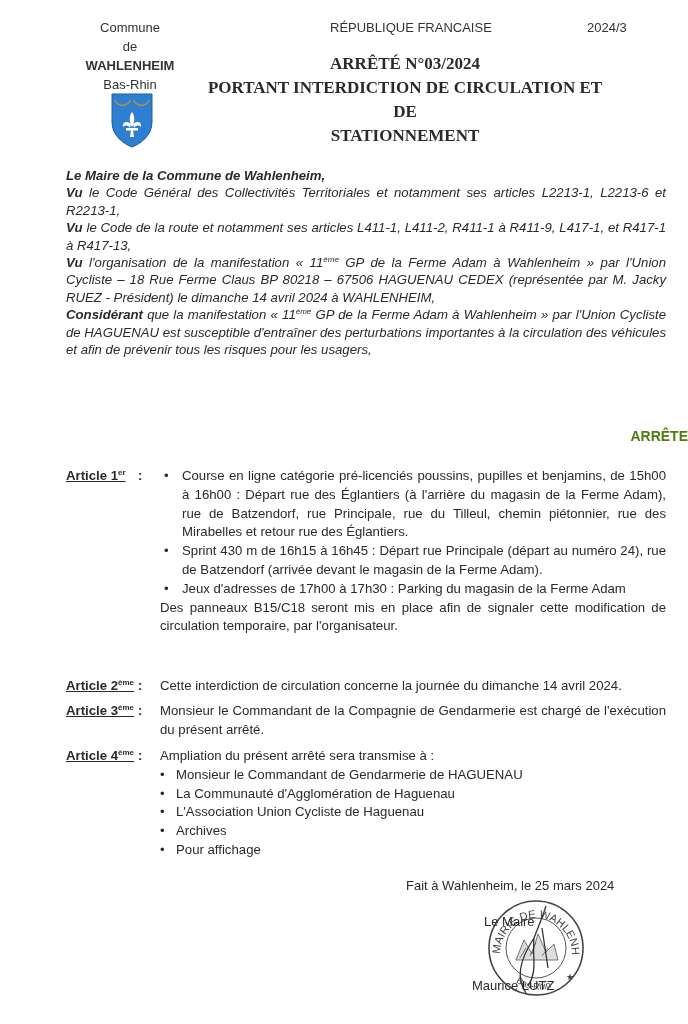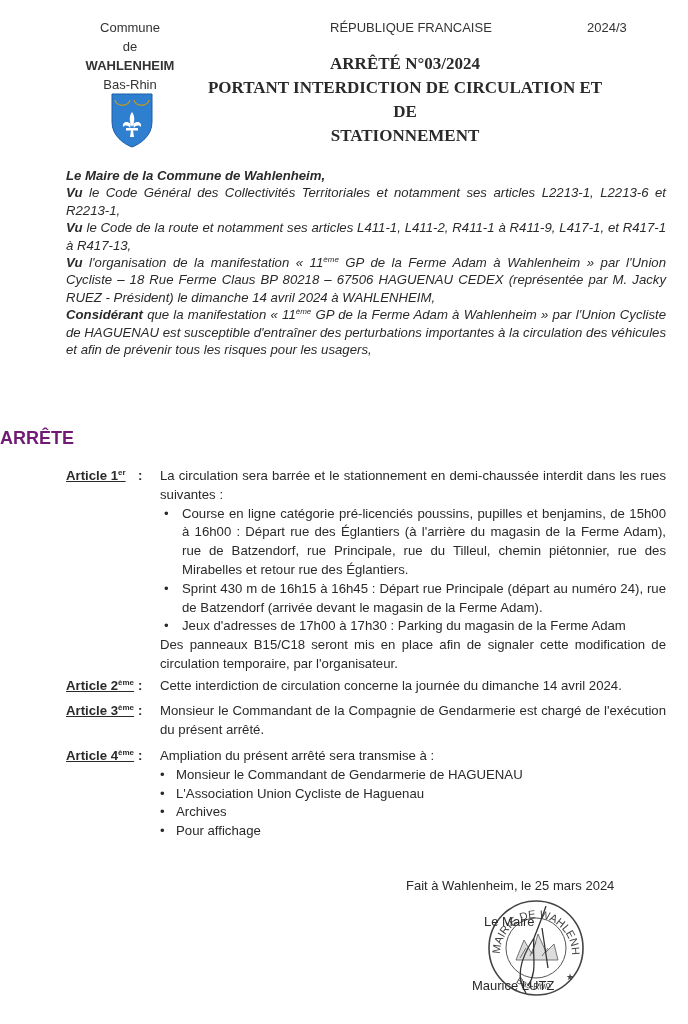--- a/index.html
+++ b/index.html
@@ -8,21 +8,21 @@
   .abs { position:absolute; }
   .commune { left:70px; top:18px; width:120px; text-align:center; font-size:13px; line-height:19px; color:#333; }
   .commune .bold { font-weight:bold; }
   .crest { left:110px; top:92px; width:44px; height:56px; }
   .republique { left:330px; top:20px; font-size:13px; color:#333; }
   .ref { left:587px; top:20px; font-size:13px; color:#333; }
   .title { left:200px; top:52px; width:410px; text-align:center; font-weight:bold; font-size:17px; line-height:24px; color:#2a2a2a;font-family:Liberation Serif, serif; }
   .preamble { left:66px; top:167px; width:600px; font-size:13.2px; line-height:17.4px; font-style:italic; color:#2a2a2a; text-align:justify; }
   .preamble p { margin:0; }
   .preamble b { font-weight:bold; }
-  .arrete { left:0; width:688px; top:428px; text-align:left; font-weight:bold; font-size:18px; color:#701a75; }
+  .arrete { left:0; width:688px; top:428px; text-align:right; font-weight:bold; font-size:14px; color:#4d7c0f; }
   .article { left:66px; width:600px; font-size:13.2px; line-height:18.8px; color:#2a2a2a; }
   .article .label { position:absolute; left:0; top:0; font-weight:bold; text-decoration:underline; }
   .article .label sup { font-size:8px; }
   .article .colon { position:absolute; left:72px; top:0; font-weight:bold; }
   .article .body { margin-left:94px; text-align:justify; }
   .article .body p { margin:0; }
   ul.bullets { margin:0; padding:0; list-style:none; }
   ul.bullets li { position:relative; padding-left:22px; text-align:justify; }
   ul.bullets li::before { content:"•"; position:absolute; left:4px; top:0; }
   ul.plain li { padding-left:16px; }
@@ -72,21 +72,20 @@
   <p><b>Vu</b><span> l'organisation de la manifestation « 11</span><sup>ème</sup><span> GP de la Ferme Adam à Wahlenheim » par l'Union Cycliste – 18 Rue Ferme Claus BP 80218 – 67506 HAGUENAU CEDEX (représentée par M. Jacky RUEZ - Président) le dimanche 14 avril 2024 à WAHLENHEIM,</span></p>
   <p><b>Considérant</b><span> que la manifestation « 11</span><sup>ème</sup><span> GP de la Ferme Adam à Wahlenheim » par l'Union Cycliste de HAGUENAU est susceptible d'entraîner des perturbations importantes à la circulation des véhicules et afin de prévenir tous les risques pour les usagers,</span></p>
 </div>
 
 <div class="abs arrete">ARRÊTE</div>
 
 <div class="abs article" style="top:467px;">
   <span class="label"><span>Article 1</span><sup>er</sup></span>
     <span class="colon">:</span>
   <div class="body">
-    <p>La circulation sera barrée et le stationnement en demi-chaussée interdit dans les rues suivantes :</p>
     <ul class="bullets">
       <li>Course en ligne catégorie pré-licenciés poussins, pupilles et benjamins, de 15h00 à 16h00 : Départ rue des Églantiers (à l'arrière du magasin de la Ferme Adam), rue de Batzendorf, rue Principale, rue du Tilleul, chemin piétonnier, rue des Mirabelles et retour rue des Églantiers.</li>
       <li>Sprint 430 m de 16h15 à 16h45 : Départ rue Principale (départ au numéro 24), rue de Batzendorf (arrivée devant le magasin de la Ferme Adam).</li>
       <li>Jeux d'adresses de 17h00 à 17h30 : Parking du magasin de la Ferme Adam</li>
     </ul>
     <p>Des panneaux B15/C18 seront mis en place afin de signaler cette modification de circulation temporaire, par l'organisateur.</p>
   </div>
 </div>
 
 <div class="abs article" style="top:677px;">
@@ -105,20 +104,21 @@
   </div>
 </div>
 
 <div class="abs article" style="top:747px;">
   <span class="label"><span>Article 4</span><sup>ème</sup></span>
     <span class="colon">:</span>
   <div class="body">
     <p>Ampliation du présent arrêté sera transmise à :</p>
     <ul class="bullets plain">
       <li>Monsieur le Commandant de Gendarmerie de HAGUENAU</li>
+      <li>La Communauté d'Agglomération de Haguenau</li>
       <li>L'Association Union Cycliste de Haguenau</li>
       <li>Archives</li>
       <li>Pour affichage</li>
     </ul>
   </div>
 </div>
 
 <div class="abs signature-place">Fait à Wahlenheim, le 25 mars 2024</div>
 
 <svg class="abs stamp" viewBox="0 0 100 100">

